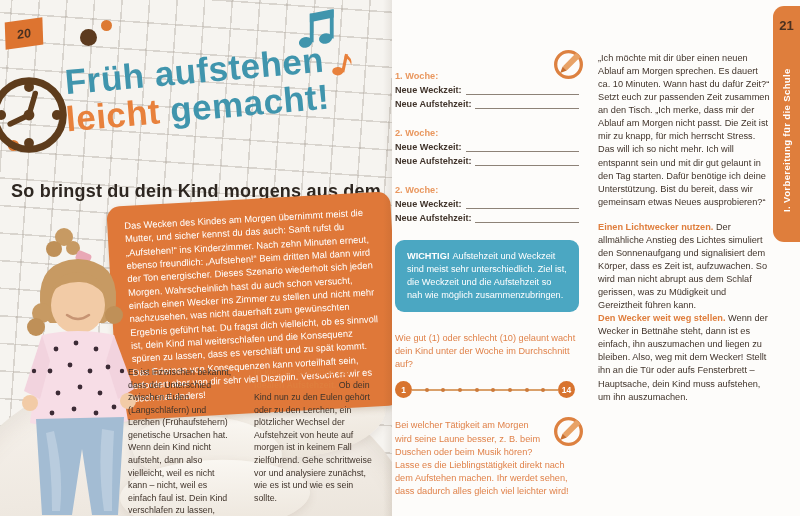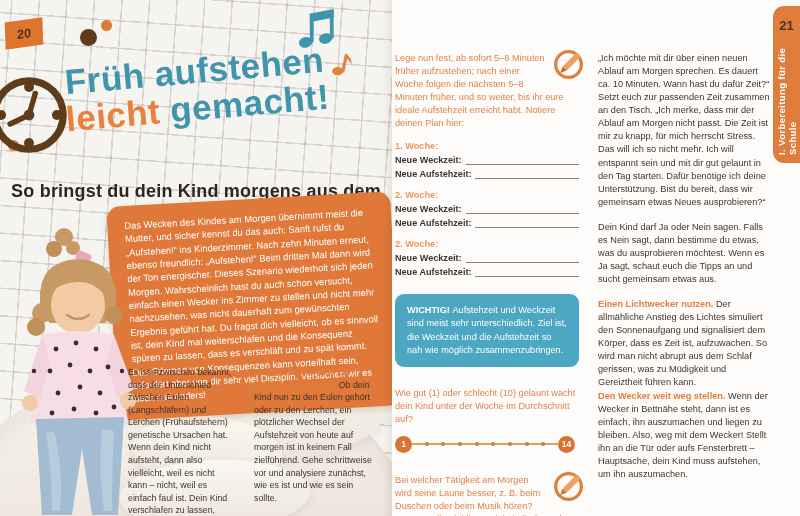--- a/index.html
+++ b/index.html
@@ -56,40 +56,40 @@
     background:linear-gradient(90deg, rgba(60,40,20,0) 0%, rgba(60,40,20,0.07) 40%, rgba(60,40,20,0.10) 55%, rgba(60,40,20,0) 100%); }
 
   
   .page-right { position:absolute; left:392px; top:0; width:408px; height:516px; background:#fdfcfa; overflow:hidden; }
   .col1 { position:absolute; left:3px; top:52px; width:184px; }
   .col2 { position:absolute; left:206px; top:52px; width:172px; }
   p.orange { color:#e0824a; font-size:9.2px; line-height:1.42; }
   p.dark { color:#41342b; font-size:9.2px; line-height:1.42; }
   .pencil-float { float:right; margin:-4px -6px 4px 6px; }
 
-  .week { margin-top:11px; }
+  .week { margin-top:19px; }
   .week-label { color:#e9975e; font-size:9.2px; font-weight:bold; }
   .frow { display:flex; align-items:flex-start; margin-top:4px; }
   .frow .flabel { color:#41342b; font-size:9.1px; font-weight:bold; white-space:nowrap; }
   .frow .line { flex:1; border-bottom:1px solid #8d8277; margin-left:4px; height:10px; }
 
   .wichtig { margin-top:17px; background:#4ba7c2; border-radius:9px; padding:10px 12px;
     color:#ffffff; font-size:9.2px; line-height:1.42; }
   .wichtig b { font-weight:bold; }
 
   .scale-q { margin-top:20px; }
   .scale { margin-top:10px; display:flex; align-items:center; width:180px; }
   .scale-end { width:17px; height:17px; border-radius:50%; background:#d8742f; color:#fff;
     font-size:8.5px; font-weight:bold; display:flex; align-items:center; justify-content:center; flex:0 0 17px; }
   .scale-track { flex:1; height:2px; background:#d9a06a; display:flex; justify-content:space-evenly; align-items:center; }
   .scale-dot { width:4px; height:4px; border-radius:50%; background:#cd7a3a; }
 
   .activity-q { margin-top:21px; }
 
-  .tab { position:absolute; left:381px; top:6px; width:27px; height:157px; background:#df7e3c;
+  .tab { position:absolute; left:381px; top:6px; width:27px; height:236px; background:#df7e3c;
     border-radius:11px 0 0 11px; display:flex; flex-direction:column; align-items:center;justify-content:space-between; }
   .tab-num { margin-top:12px; color:#4b3120; font-weight:bold; font-size:13px; }
   .tab-label { flex:1; display:flex; align-items:center; justify-content:center;
     writing-mode:vertical-rl; transform:rotate(180deg); color:#ffffff; font-weight:bold;
     font-size:9.5px; letter-spacing:0.4px; padding:8px 0 14px 0; }
 
   .tips p { margin:0; }
   .mt12 { margin-top:12px; }
 </style>
 </head>
@@ -208,21 +208,20 @@
   <div class="page-right">
 
     <div class="col1">
       <svg class="pencil-float" width="33" height="33" viewBox="0 0 36 36">
         <circle cx="18" cy="18" r="14" fill="none" stroke="#dd8140" stroke-width="3.6"></circle>
         <g transform="rotate(45 18 18)">
           <rect x="15" y="3" width="6.4" height="21" rx="1.2" fill="#e8a266"></rect>
           <polygon points="15,24 21.4,24 18.2,31" fill="#c96f2e"></polygon>
         </g>
       </svg>
-      <p class="orange">Lege nun fest, ab sofort 5–8 Minuten früher aufzustehen; nach einer Woche folgen die nächsten 5–8 Minuten früher, und so weiter, bis ihr eure ideale Aufstehzeit erreicht habt. Notiere deinen Plan hier:</p>
 
       <div class="week">
         <div class="week-label">1. Woche:</div>
         <div class="frow">
             <span class="flabel">Neue Weckzeit:</span>
             <span class="line"></span>
           </div>
         <div class="frow">
             <span class="flabel">Neue Aufstehzeit:</span>
             <span class="line"></span>
@@ -280,21 +279,20 @@
             <polygon points="15,24 21.4,24 18.2,31" fill="#c96f2e"></polygon>
           </g>
         </svg>
         <p class="orange">Bei welcher Tätigkeit am Morgen wird seine Laune besser, z. B. beim Duschen oder beim Musik hören? Lasse es die Lieblingstätigkeit direkt nach dem Aufstehen machen. Ihr werdet sehen, dass dadurch alles gleich viel leichter wird!</p>
       </div>
 
     </div>
 
     <div class="col2">
       <p class="dark">„Ich möchte mit dir über einen neuen Ablauf am Morgen sprechen. Es dauert ca. 10 Minuten. Wann hast du dafür Zeit?“ Setzt euch zur passenden Zeit zusammen an den Tisch. „Ich merke, dass mir der Ablauf am Morgen nicht passt. Die Zeit ist mir zu knapp, für mich herrscht Stress. Das will ich so nicht mehr. Ich will entspannt sein und mit dir gut gelaunt in den Tag starten. Dafür benötige ich deine Unterstützung. Bist du bereit, dass wir gemeinsam etwas Neues ausprobieren?“</p>
-      <p class="dark mt12">Dein Kind darf Ja oder Nein sagen. Falls es Nein sagt, dann bestimme du etwas, was du ausprobieren möchtest. Wenn es Ja sagt, schaut euch die Tipps an und sucht gemeinsam etwas aus.</p>
 
       <div class="tips mt12">
         <p class="dark"><span class="lead-orange">Einen Lichtwecker nutzen. </span><span>Der allmähliche Anstieg des Lichtes simuliert den Sonnenaufgang und signalisiert dem Körper, dass es Zeit ist, aufzuwachen. So wird man nicht abrupt aus dem Schlaf gerissen, was zu Müdigkeit und Gereiztheit führen kann.</span></p>
         <p class="dark"><span class="lead-orange">Den Wecker weit weg stellen. </span><span>Wenn der Wecker in Bettnähe steht, dann ist es einfach, ihn auszumachen und liegen zu bleiben. Also, weg mit dem Wecker! Stellt ihn an die Tür oder aufs Fensterbrett – Hauptsache, dein Kind muss aufstehen, um ihn auszumachen.</span></p>
 
       </div>
 
     </div>
 
     <div class="tab">

